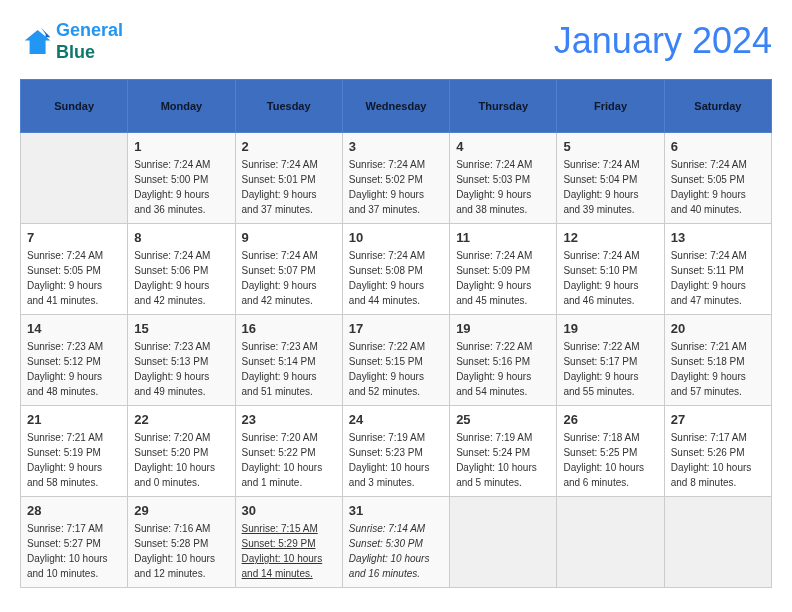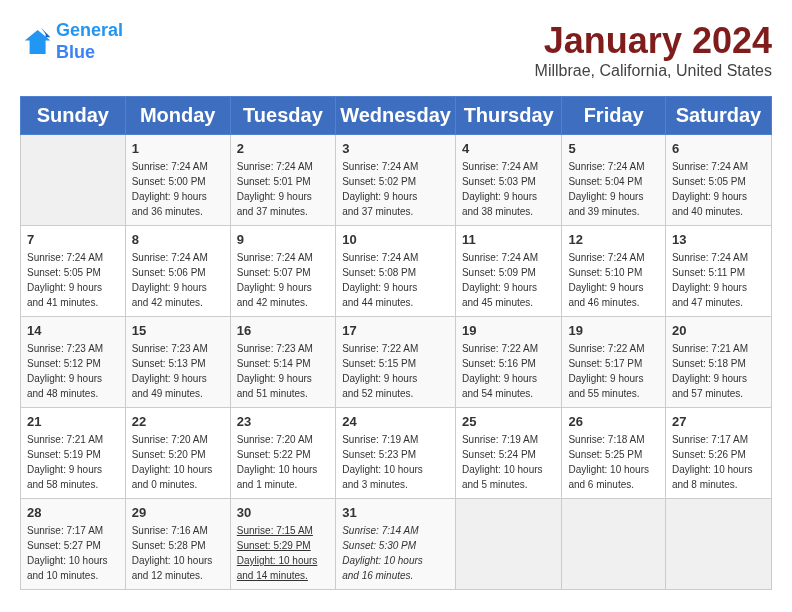--- a/index.html
+++ b/index.html
@@ -33,39 +33,39 @@
     }
     .logo-icon {
       width: 32px;
       height: 32px;
     }
     .title-section {
       text-align: right;
     }
     .calendar-title {
       font-size: 36px;
-      font-weight: bold;
-      color: #7f1d1d;
+      font-weight: normal;
+      color: #3b82f6;
       text-align: right;
     }
     .calendar-subtitle {
       font-size: 16px;
       color: #444;
     }
     .calendar-table {
       width: 100%;
       border-collapse: collapse;
       border: 1px solid #ccc;
     }
     .calendar-table th {
       background-color: #3d6ebf;
-      color: #ffffff;
+      color: #0f172a;
       text-align: center;
-      padding: 7px 4px;
-      font-size: 20px;
+      padding: 20px 4px;
+      font-size: 11px;
       font-weight: bold;
       border: 1px solid #5080d0;
     }
     .calendar-table td {
       vertical-align: top;
       padding: 6px 6px;
       border: 1px solid #ccc;
       font-size: 11px;
       color: #333;
       width: calc(100% / 7);
@@ -96,26 +96,25 @@
 
 <div>
   <div class="header-section">
     <div class="logo">
       <svg class="logo-icon" viewBox="0 0 40 40">
         <polygon points="22,5 38,18 32,18 32,35 12,35 12,18 6,18" fill="#2196f3"></polygon>
         <polygon points="26,2 38,14 32,14 32,10" fill="#1565c0"></polygon>
       </svg>
       <div>
         <div class="logo-text"><span>General</span></div>
-        <div class="logo-text"><span style="color:#3b82f6">Blue</span></div>
+        <div class="logo-text"><span style="color:#0f766e">Blue</span></div>
       </div>
     </div>
     <div class="title-section">
       <div class="calendar-title">January 2024</div>
-      <div class="calendar-subtitle">Millbrae, California, United States</div>
     </div>
   </div>
 
   <table class="calendar-table">
     <thead>
       <tr>
         <th>Sunday</th>
         <th>Monday</th>
         <th>Tuesday</th>
         <th>Wednesday</th>

